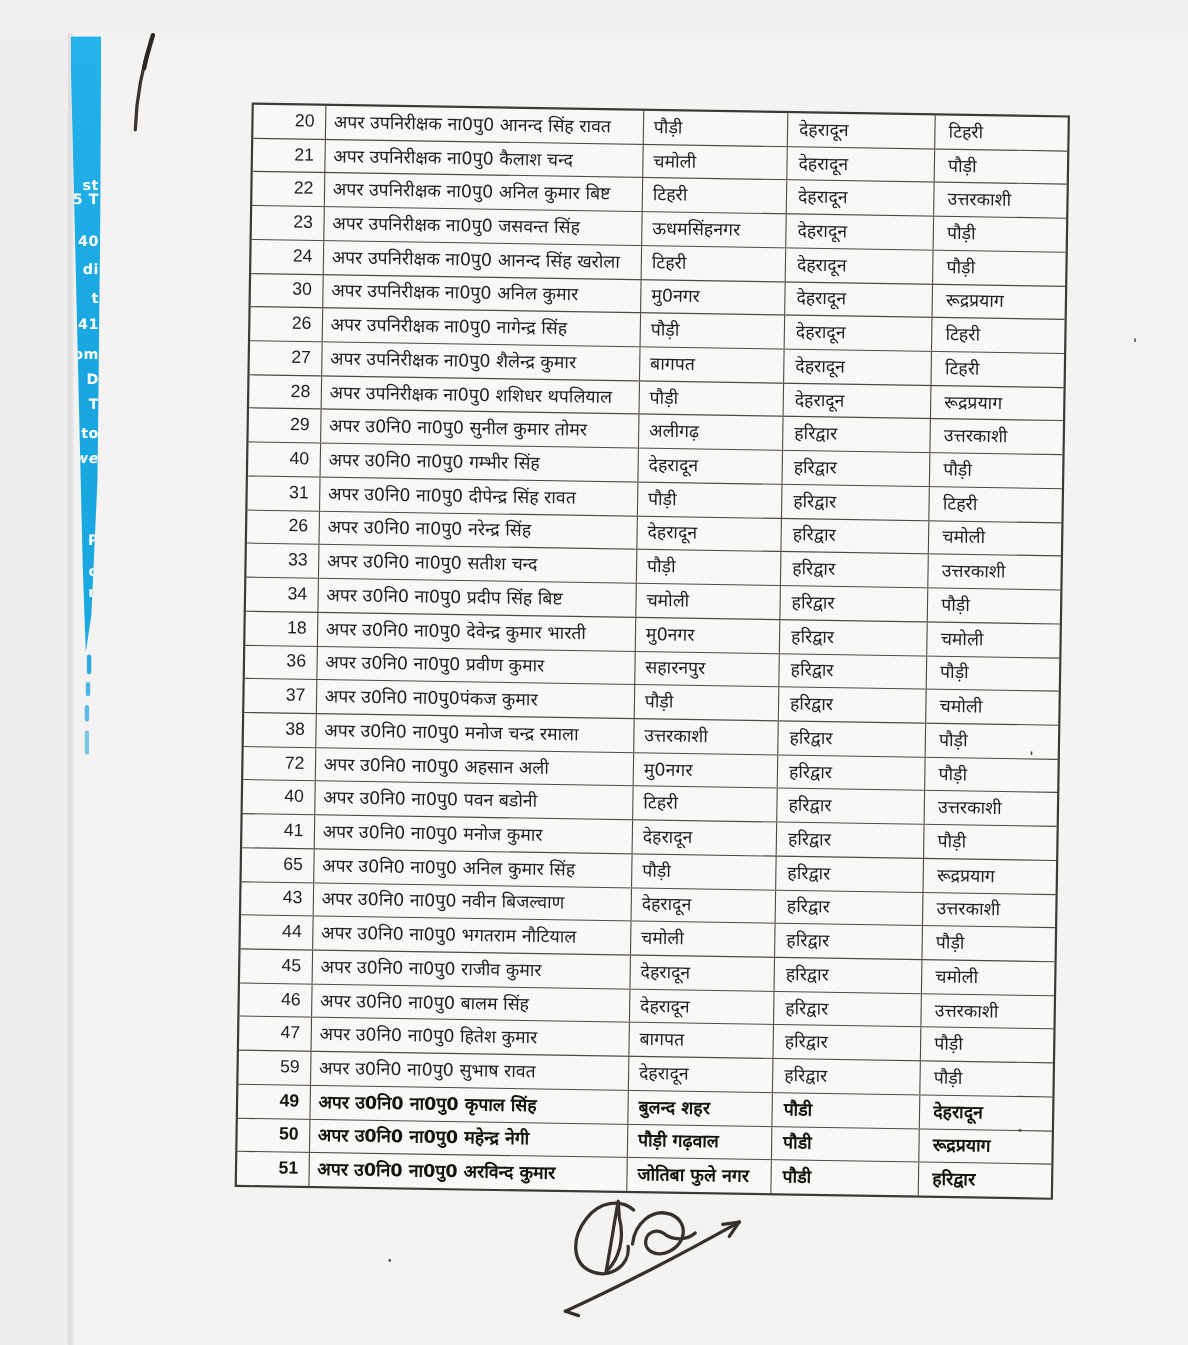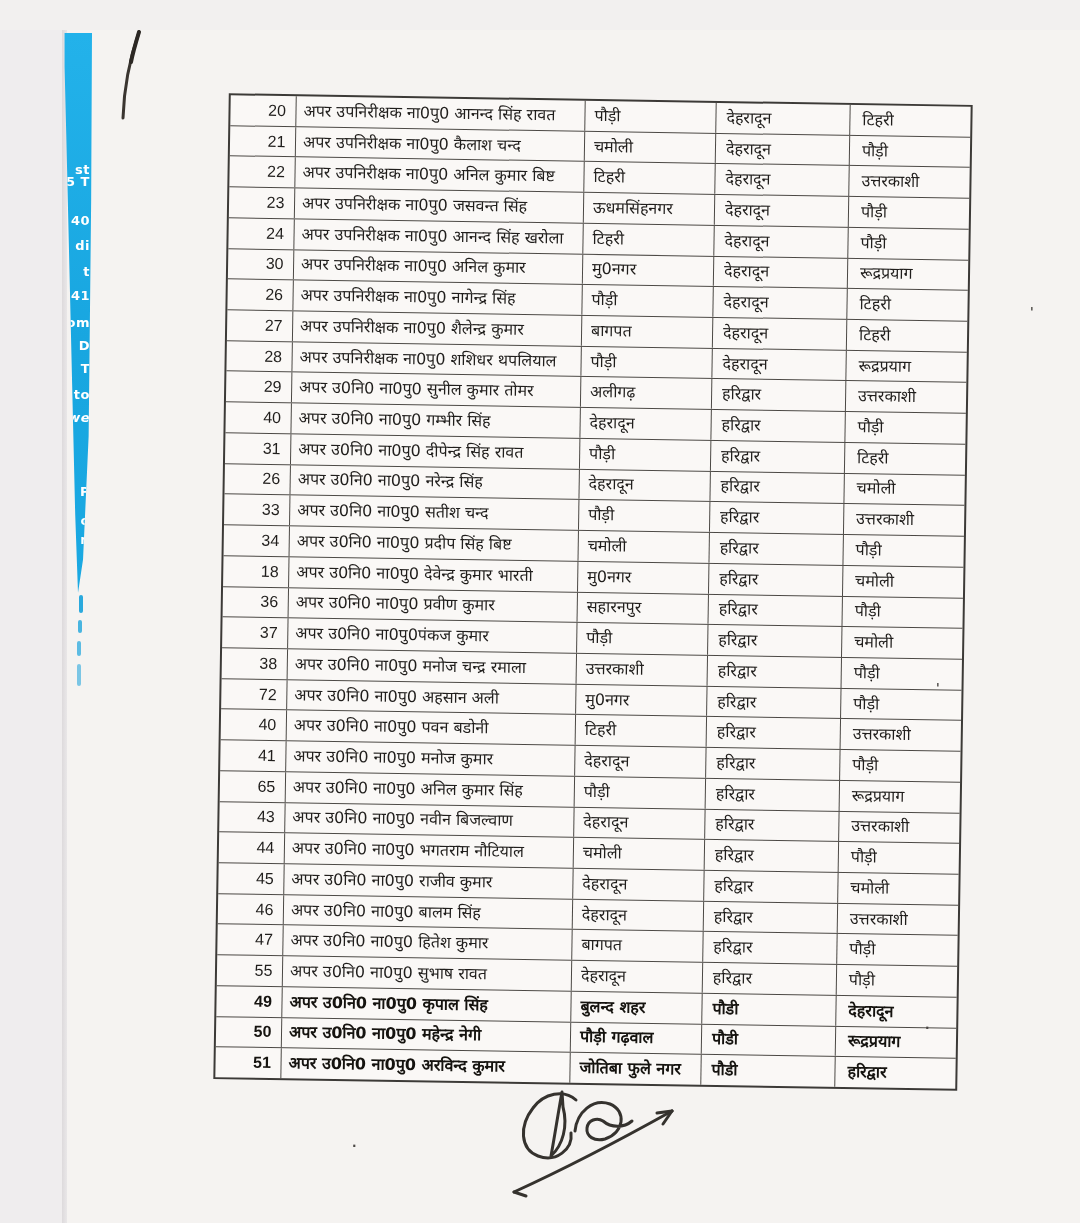--- a/index.html
+++ b/index.html
@@ -341,21 +341,21 @@
 
     <div class="t-row">
       <div class="c-sn">47</div>
       <div class="c-name">अपर उ0नि0 ना0पु0 हितेश कुमार</div>
       <div class="c-from">बागपत</div>
       <div class="c-dist">हरिद्वार</div>
       <div class="c-to">पौड़ी</div>
     </div>
 
     <div class="t-row">
-      <div class="c-sn">55</div>
+      <div class="c-sn">59</div>
       <div class="c-name">अपर उ0नि0 ना0पु0 सुभाष रावत</div>
       <div class="c-from">देहरादून</div>
       <div class="c-dist">हरिद्वार</div>
       <div class="c-to">पौड़ी</div>
     </div>
 
     <div class="t-row bold">
       <div class="c-sn">49</div>
       <div class="c-name">अपर उ0नि0 ना0पु0 कृपाल सिंह</div>
       <div class="c-from">बुलन्द शहर</div>

